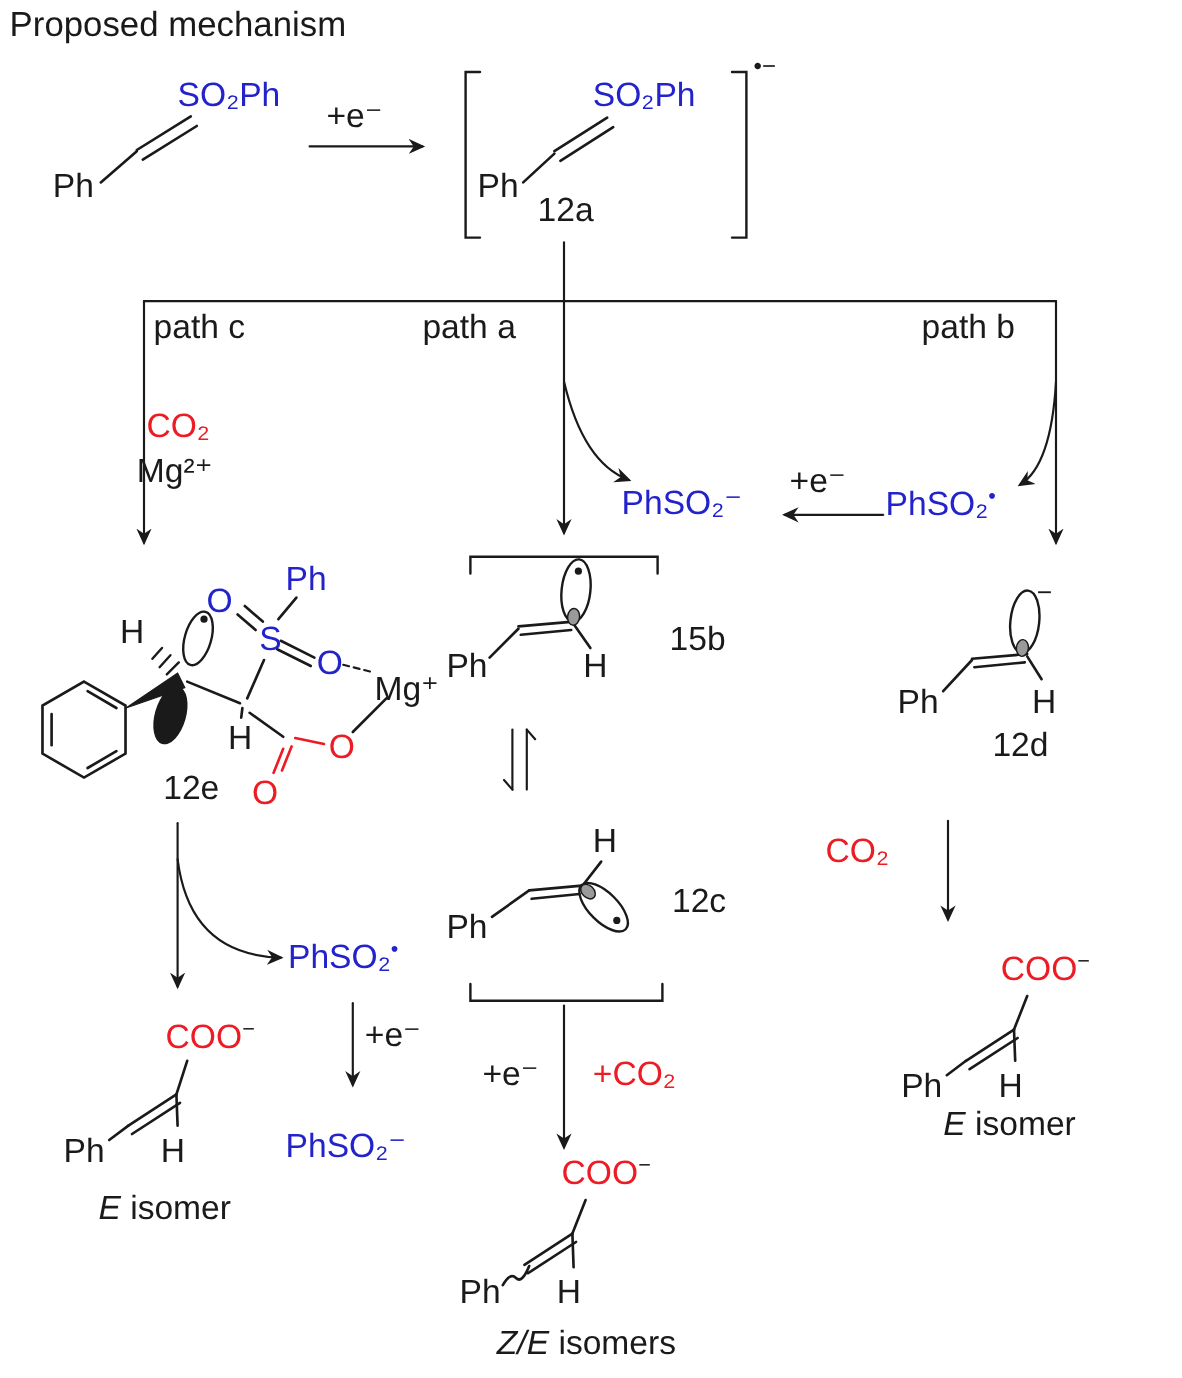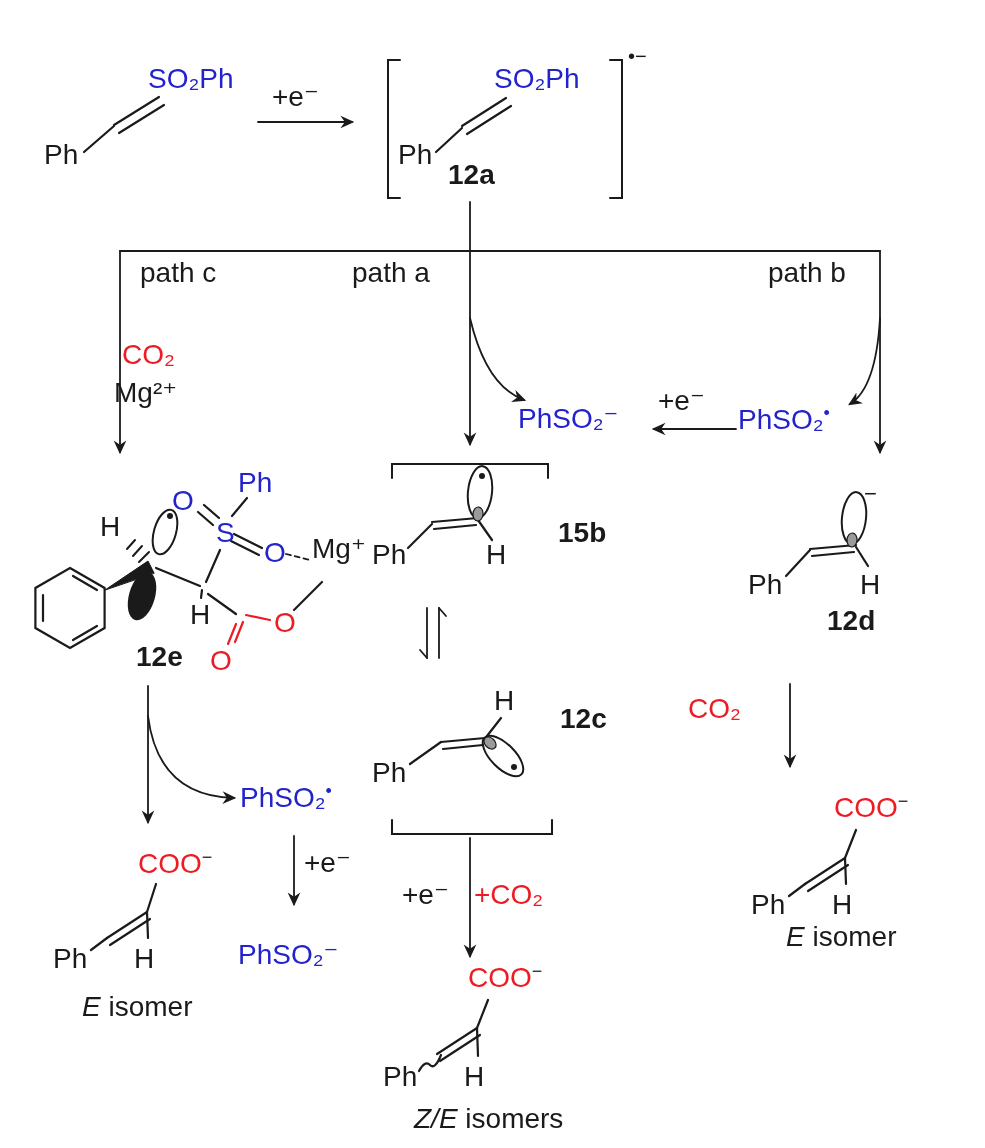--- a/index.html
+++ b/index.html
@@ -19,21 +19,21 @@
   #stage{position:absolute;left:0;top:0;width:985px;height:1148px}
   #scheme-svg{position:absolute;left:0;top:0}
   .lbl{
     position:absolute;
     font-size:28px;
     line-height:1.05;
     white-space:nowrap;
     color:var(--c-ink);
   }
   .title{font-size:29px}
-  .bold{font-weight:bold}
+  .bold{font-weight:normal}
   .blue{color:var(--c-blue)}
   .red{color:var(--c-red)}
   .s20{font-size:20px}
   .s22{font-size:22px}
   .rsup{font-size:18px;vertical-align:10px}
   .chg{font-size:18px;vertical-align:10px;color:var(--c-ink)}
   i{font-style:italic}
 </style>
 </head>
 <body>
@@ -165,51 +165,52 @@
         <line x1="439" y1="608" x2="446" y2="616"></line>
       </g>
       <line x1="470" y1="838" x2="470" y2="956" marker-end="url(#ah)"></line>
       <line x1="790" y1="684" x2="790" y2="766" marker-end="url(#ah)"></line>
       <line x1="148" y1="686" x2="148" y2="822" marker-end="url(#ah)"></line>
       <path d="M148,716 Q158,796 234,798" marker-end="url(#ah)"></path>
       <line x1="294" y1="836" x2="294" y2="904" marker-end="url(#ah)"></line>
     </g>
   </svg>
 
+  <div class="lbl title" style="left:8px;top:6px">Proposed mechanism</div>
 
   <div class="lbl" style="left:44px;top:140px">Ph</div>
   <div class="lbl blue" style="left:148px;top:64px">SO₂Ph</div>
   <div class="lbl" style="left:272px;top:82px">+e⁻</div>
 
   <div class="lbl" style="left:398px;top:140px">Ph</div>
   <div class="lbl blue" style="left:494px;top:64px">SO₂Ph</div>
   <div class="lbl bold" style="left:448px;top:160px">12a</div>
   <div class="lbl s20" style="left:628px;top:46px">•−</div>
 
-  <div class="lbl" style="left:140px;top:258px">path c</div>
+  <div class="lbl" style="left:128px;top:258px">path c</div>
   <div class="lbl" style="left:352px;top:258px">path a</div>
   <div class="lbl" style="left:768px;top:258px">path b</div>
 
   <div class="lbl red" style="left:122px;top:340px">CO₂</div>
   <div class="lbl" style="left:114px;top:378px">Mg²⁺</div>
 
   <div class="lbl blue" style="left:518px;top:404px">PhSO₂⁻</div>
   <div class="lbl" style="left:658px;top:386px">+e⁻</div>
   <div class="lbl blue" style="left:738px;top:404px"><span>PhSO₂</span><span class="rsup">•</span></div>
 
   <div class="lbl" style="left:372px;top:540px">Ph</div>
   <div class="lbl" style="left:486px;top:540px">H</div>
   <div class="lbl bold" style="left:558px;top:518px">15b</div>
 
   <div class="lbl" style="left:494px;top:686px">H</div>
   <div class="lbl" style="left:372px;top:758px">Ph</div>
-  <div class="lbl bold" style="left:560px;top:704px">12c</div>
+  <div class="lbl bold" style="left:560px;top:736px">12c</div>
 
   <div class="lbl" style="left:402px;top:880px">+e⁻</div>
-  <div class="lbl red" style="left:474px;top:880px">+CO₂</div>
+  <div class="lbl red" style="left:494px;top:880px">+CO₂</div>
 
   <div class="lbl red" style="left:468px;top:962px"><span>COO</span><span class="chg">−</span></div>
   <div class="lbl" style="left:383px;top:1062px">Ph</div>
   <div class="lbl" style="left:464px;top:1062px">H</div>
   <div class="lbl" style="left:414px;top:1104px"><i>Z/E</i><span> isomers</span></div>
 
   <div class="lbl" style="left:748px;top:570px">Ph</div>
   <div class="lbl" style="left:860px;top:570px">H</div>
   <div class="lbl s22" style="left:864px;top:482px">−</div>
   <div class="lbl bold" style="left:827px;top:606px">12d</div>
@@ -219,21 +220,21 @@
   <div class="lbl" style="left:751px;top:890px">Ph</div>
   <div class="lbl" style="left:832px;top:890px">H</div>
   <div class="lbl" style="left:786px;top:922px"><i>E</i><span> isomer</span></div>
 
   <div class="lbl" style="left:100px;top:512px">H</div>
   <div class="lbl" style="left:190px;top:600px">H</div>
   <div class="lbl blue" style="left:216px;top:518px">S</div>
   <div class="lbl blue" style="left:172px;top:486px">O</div>
   <div class="lbl blue" style="left:238px;top:468px">Ph</div>
   <div class="lbl blue" style="left:264px;top:538px">O</div>
-  <div class="lbl" style="left:312px;top:534px">Mg⁺</div>
+  <div class="lbl" style="left:312px;top:559px">Mg⁺</div>
   <div class="lbl red" style="left:210px;top:646px">O</div>
   <div class="lbl red" style="left:274px;top:608px">O</div>
   <div class="lbl bold" style="left:136px;top:642px">12e</div>
 
   <div class="lbl blue" style="left:240px;top:782px"><span>PhSO₂</span><span class="rsup">•</span></div>
   <div class="lbl" style="left:304px;top:848px">+e⁻</div>
   <div class="lbl blue" style="left:238px;top:940px">PhSO₂⁻</div>
 
   <div class="lbl red" style="left:138px;top:848px"><span>COO</span><span class="chg">−</span></div>
   <div class="lbl" style="left:53px;top:944px">Ph</div>

